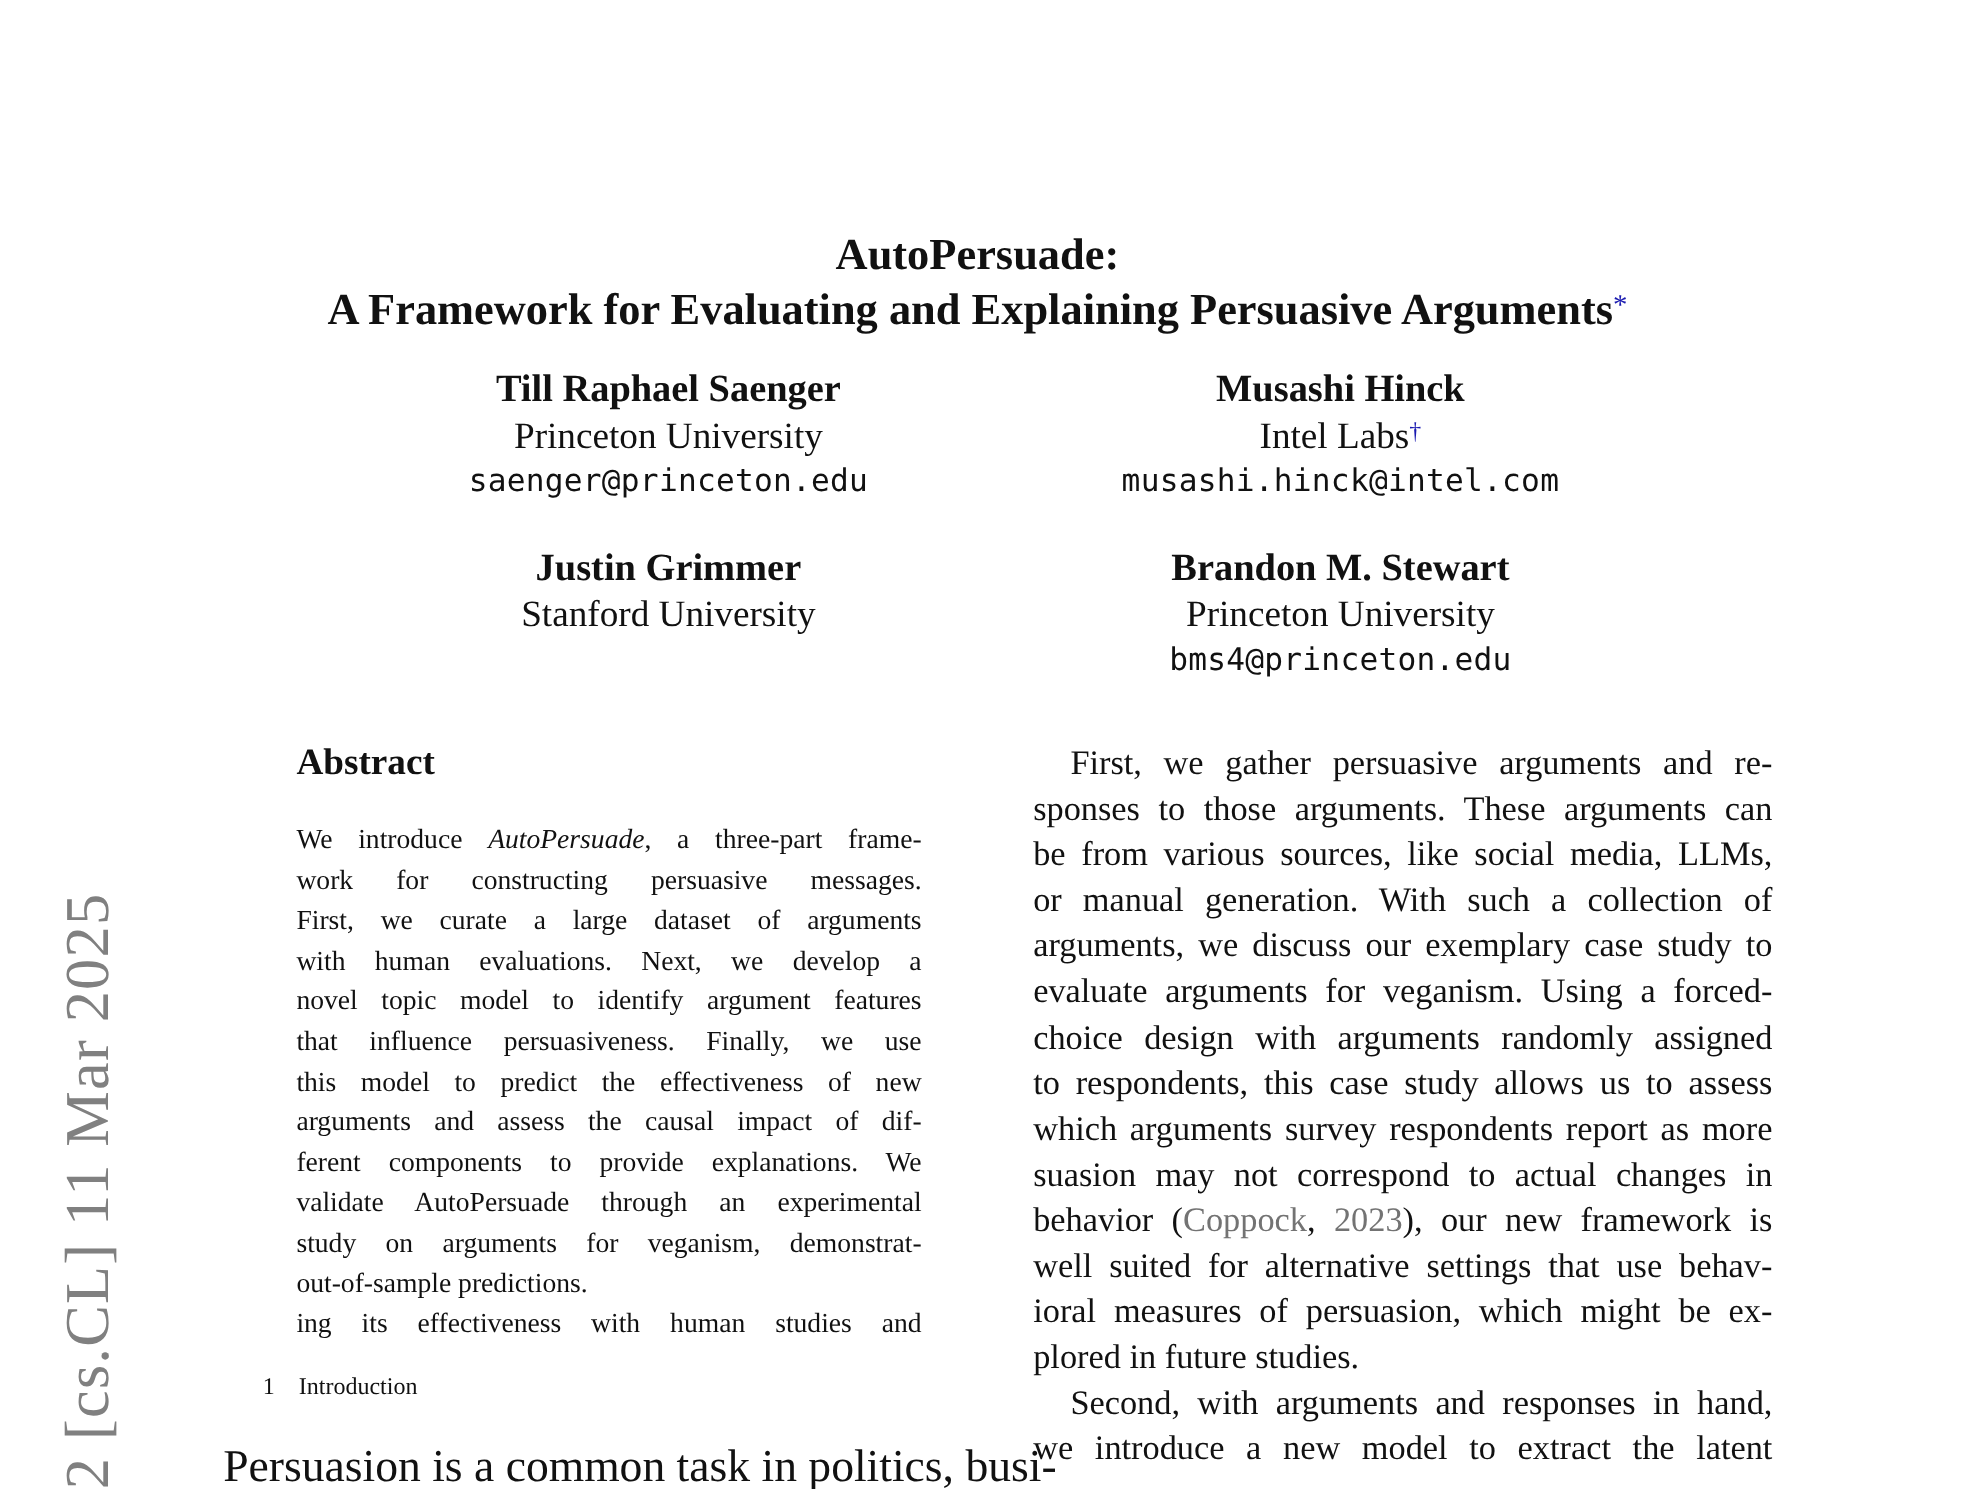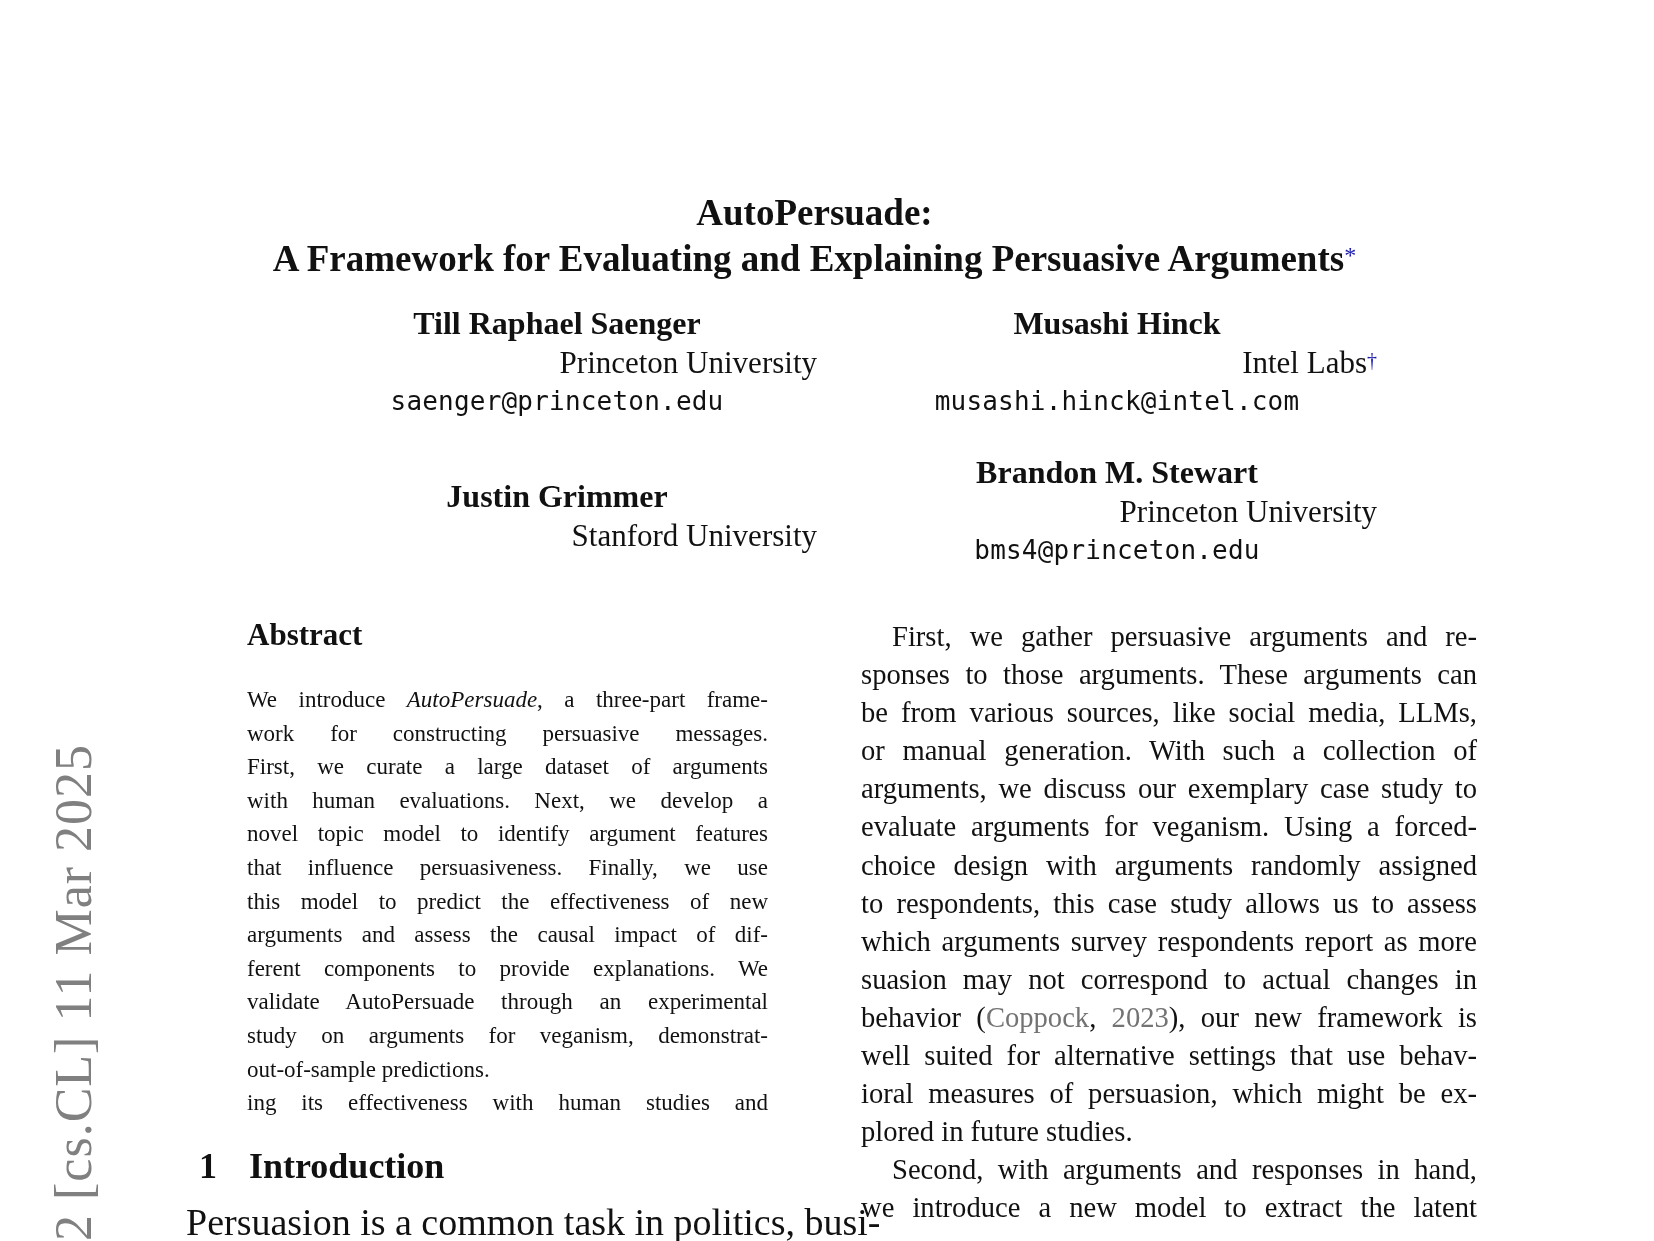--- a/index.html
+++ b/index.html
@@ -3,28 +3,28 @@
 <meta charset="utf-8">
 <style>
   html, body { margin:0; padding:0; background:#ffffff; }
   body { width:1654px; height:1241px; position:relative; overflow:hidden;
          font-family:"Liberation Serif", "DejaVu Serif", serif; color:#111; }
   .abs { position:absolute; }
   .title { left:0; width:1629px; text-align:center; font-weight:bold; font-size:37px; line-height:46px; top:190px; }
   .title .star { color:#1a1ab0; font-weight:normal; font-size:24px; vertical-align:top; position:relative; top:-4px; }
   .author { width:520px; text-align:center; }
   .author .name { font-weight:bold; font-size:32px; line-height:40px; }
-  .author .aff { font-size:31px; line-height:39px;text-align:right; }
+  .author .aff { font-size:31px; line-height:39px; }
   .author .aff .dagger { color:#1a1ab0; font-size:20px; vertical-align:top; position:relative; top:-2px; }
   .author .email { font-family:"DejaVu Sans Mono", "Liberation Mono", monospace; font-size:26px; line-height:38px; letter-spacing:0.2px; }
   .abstract-title { left:247px; width:521px; text-align:left; font-weight:bold; font-size:31px; top:617px; }
   .abstract-body { left:247px; width:521px; top:683px; font-size:23px; line-height:33.6px; text-align:justify; hyphens:manual; }
   .abstract-body .line { display:block; text-align:justify; text-align-last:justify; white-space:nowrap; height:33.6px; }
   .abstract-body .line.last { text-align-last:left; }
-  .section { left:199px; top:1145px; font-weight:bold; font-size:36px; }
+  .section { left:199px; top:1145px; font-weight:normal; font-size:20px;text-align:center; }
   .section .num { display:inline-block; width:50px; }
   .col-left { left:186px; width:620px; top:1203px; font-size:38px; line-height:38px; }
   .col-right { left:861px; width:616px; top:618px; font-size:28.6px; line-height:38.1px; }
   .line { display:block; white-space:nowrap; text-align:justify; text-align-last:justify; }
   .line.last { text-align-last:left; }
   .line.indent { text-indent:31px; }
   .cite { color:#737373; }
   .stamp { left:48px; top:1241px; transform-origin:0 0; transform:rotate(-90deg); color:#808080;
            font-size:52px; white-space:nowrap; line-height:52px; letter-spacing:1px; }
 </style>
@@ -41,21 +41,21 @@
 <div class="abs author" style="left:297px; top:303px;">
   <div class="name">Till Raphael Saenger</div>
   <div class="aff">Princeton University</div>
   <div class="email">saenger@princeton.edu</div>
 </div>
 <div class="abs author" style="left:857px; top:303px;">
   <div class="name">Musashi Hinck</div>
   <div class="aff"><span>Intel Labs</span><sup class="dagger">†</sup></div>
   <div class="email">musashi.hinck@intel.com</div>
 </div>
-<div class="abs author" style="left:297px; top:476px;">
+<div class="abs author" style="left:297px; top:452px;">
   <div class="name">Justin Grimmer</div>
   <div class="aff">Stanford University</div>
 </div>
 <div class="abs author" style="left:857px; top:452px;">
   <div class="name">Brandon M. Stewart</div>
   <div class="aff">Princeton University</div>
   <div class="email">bms4@princeton.edu</div>
 </div>
 
 <div class="abs abstract-title">Abstract</div>

